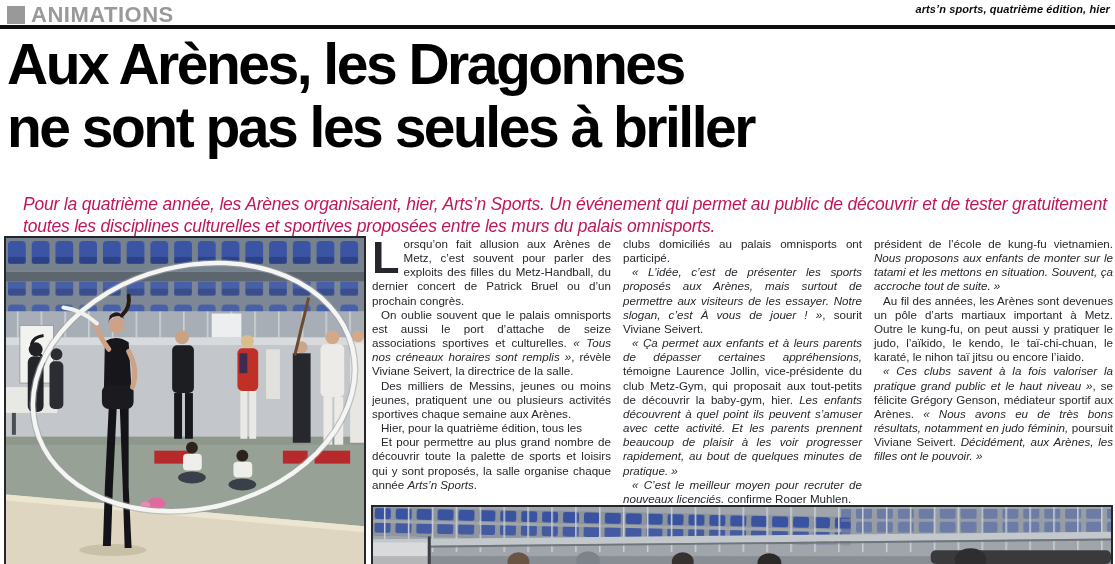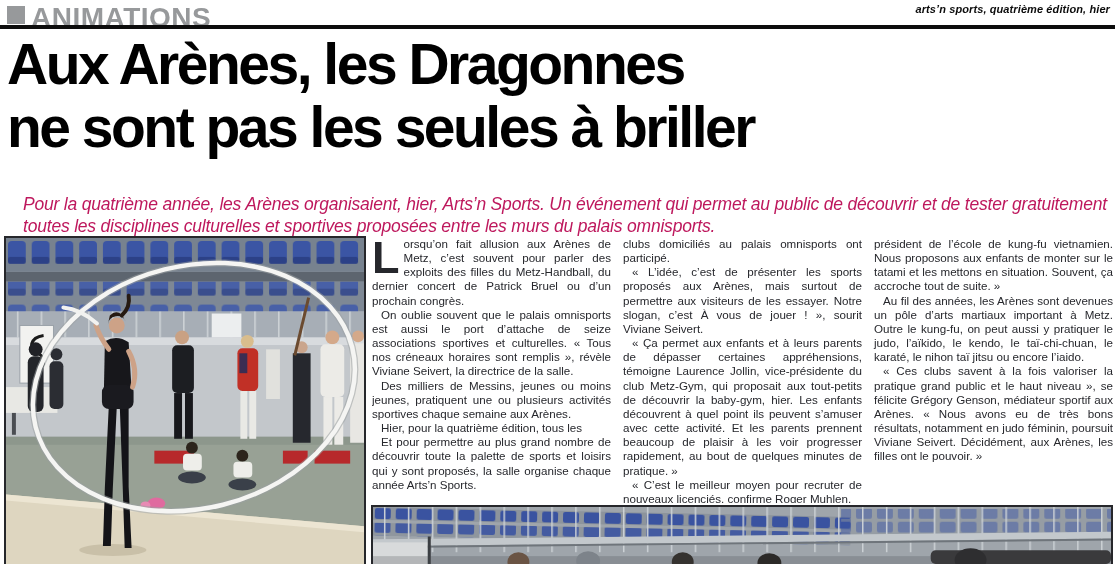--- a/index.html
+++ b/index.html
@@ -3,21 +3,21 @@
 <meta charset="utf-8">
 <style>
   html,body{margin:0;padding:0;}
   body{
     width:1115px;height:564px;position:relative;overflow:hidden;
     background:#ffffff;font-family:"Liberation Sans", sans-serif;color:#1e1f24;
   }
   
   .kicker-square{position:absolute;left:7px;top:6px;width:18px;height:18px;background:#97999b;}
   .kicker-label{
-    position:absolute;left:31px;top:2px;font-size:28px;font-weight:700;
+    position:absolute;left:31px;top:2px;font-size:22px;font-weight:700;
     letter-spacing:.5px;color:#97999b;
   }
   .topline{
     position:absolute;right:5px;top:3px;font-size:11px;font-weight:700;font-style:italic;
     color:#0c0c0c;letter-spacing:.1px;
   }
   .rule{position:absolute;left:0;top:25px;width:1115px;height:4px;background:#0d0d0d;}
   
   .headline{
     position:absolute;left:7px;top:33px;margin:0;color:#000;
@@ -29,21 +29,21 @@
     font-size:17.5px;line-height:22px;font-style:italic;color:#be185d;letter-spacing:-.2px;
   }
   
   .article{
     position:absolute;left:372px;top:237px;width:741px;height:266px;overflow:hidden;
     display:flex;gap:12px;
   }
   .article-col{width:239px;font-size:11.6px;line-height:14.15px;text-align:justify;color:#26272c;}
   .article-col p{margin:0;text-indent:9px;}
   .article-col p.first{text-indent:0;}
-  .seg.it{}
+  .seg.it{font-style:italic;}
   .dropcap{
     float:left;font-size:45px;line-height:37px;font-weight:700;
     padding:2px 4px 0 0;color:#26272c;
   }
   .byline{
     position:absolute;left:918px;top:462px;width:236px;text-align:right;
     font-size:14px;font-weight:700;font-style:italic;color:#0b0b0b;
   }
   
   .photo{position:absolute;box-sizing:border-box;border:2px solid #26272b;background:#b8bec6;}

